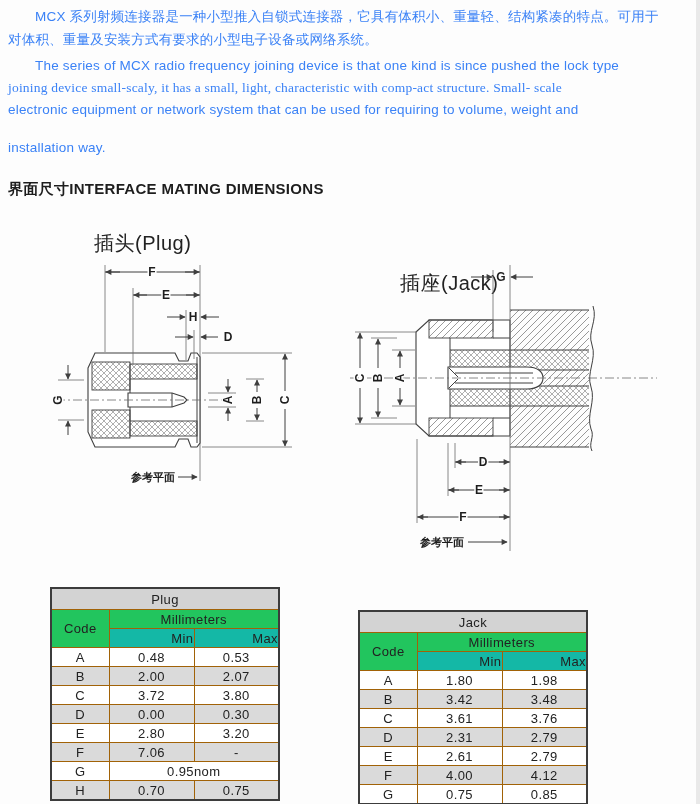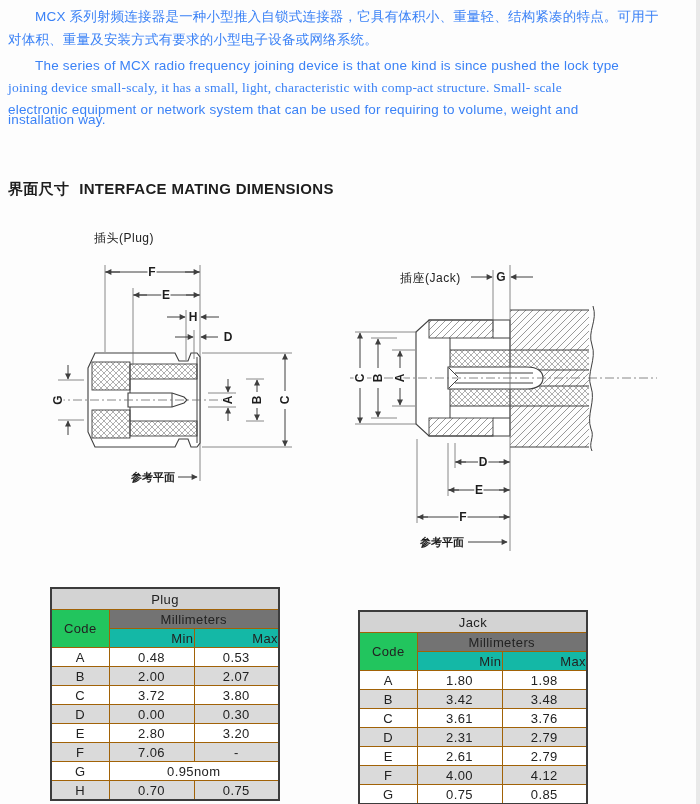--- a/index.html
+++ b/index.html
@@ -4,30 +4,30 @@
 <style>
   html,body{margin:0;padding:0;}
   body{
     width:700px;height:804px;position:relative;overflow:hidden;
     background:#fdfdfd;color:#1d1d1d;
     font-family:"Liberation Sans","DejaVu Sans",sans-serif;
   }
   .abs{position:absolute;}
   .para-line{font-size:13.5px;letter-spacing:.2px;white-space:nowrap;color:#3b82f6;}
   .section-title{font-size:15px;font-weight:bold;letter-spacing:.3px;white-space:nowrap;}
-  .section-title .en{margin-left:10px;}
-  .diagram-caption{font-size:12px;color:#222;letter-spacing:.5px;}
+  .section-title .en{}
+  .diagram-caption{font-size:20px;color:#222;letter-spacing:.5px;}
 
   
   table.dim{border-collapse:collapse;table-layout:fixed;font-size:13px;color:#222;
             border:2px solid #3c3c3c;background:#fff;}
   table.dim td,table.dim th{border:1px solid #a16207;text-align:center;vertical-align:middle;
             padding:0;height:18px;font-weight:normal;letter-spacing:.4px;}
   table.dim .t-title{height:20px;background:#d3d3d3;}
-  table.dim .t-unit{background:#737373;}
+  table.dim .t-unit{background:#22c55e;}
   table.dim .t-minmax{background:#14b8a6;text-align:right;}
   table.dim .t-code{background:#22c55e;}
   table.dim tr.alt td{background:#dadada;}
   .col-code{width:58px;} .col-min{width:85px;} .col-max{width:85px;}
 
   
   svg .ln{stroke:#3f3f3f;stroke-width:1;fill:none;}
   svg .thin{stroke:#6a6a6a;stroke-width:.8;fill:none;}
   svg .cl{stroke:#6a6a6a;stroke-width:.8;fill:none;stroke-dasharray:9 3 2 3;}
   svg .body{fill:#fff;stroke:#3f3f3f;stroke-width:1.1;}
@@ -41,21 +41,21 @@
 <body>
 
 <div class="scan-edge"></div>
 
 <div class="abs para-line" style="left:35px;top:8px;">MCX 系列射频连接器是一种小型推入自锁式连接器，它具有体积小、重量轻、结构紧凑的特点。可用于</div>
 <div class="abs para-line" style="left:8px;top:31px;">对体积、重量及安装方式有要求的小型电子设备或网络系统。</div>
 
 <div class="abs para-line" style="left:35px;top:58px;">The series of MCX radio frequency joining device is that one kind is since pushed the lock type</div>
 <div class="abs para-line" style="left:8px;top:80px;font-family:Liberation Serif, serif;">joining device small-scaly, it has a small, light, characteristic with comp-act structure. Small- scale</div>
 <div class="abs para-line" style="left:8px;top:102px;">electronic equipment or network system that can be used for requiring to volume, weight and</div>
-<div class="abs para-line" style="left:8px;top:112px;text-align:center;">installation way.</div>
+<div class="abs para-line" style="left:8px;top:140px;text-align:center;">installation way.</div>
 
 <div class="abs section-title" style="left:8px;top:180px;">
   <span class="zh">界面尺寸</span><span class="en">INTERFACE MATING DIMENSIONS</span>
 </div>
 
 <div class="abs diagram-caption" style="left:94px;top:230px;">插头(Plug)</div>
 <div class="abs diagram-caption" style="left:400px;top:230px;margin-top:40px;">插座(Jack)</div>
 
 <svg class="abs" style="left:50px;top:253px;" width="260" height="252" viewBox="0 0 260 252">
   <defs>

